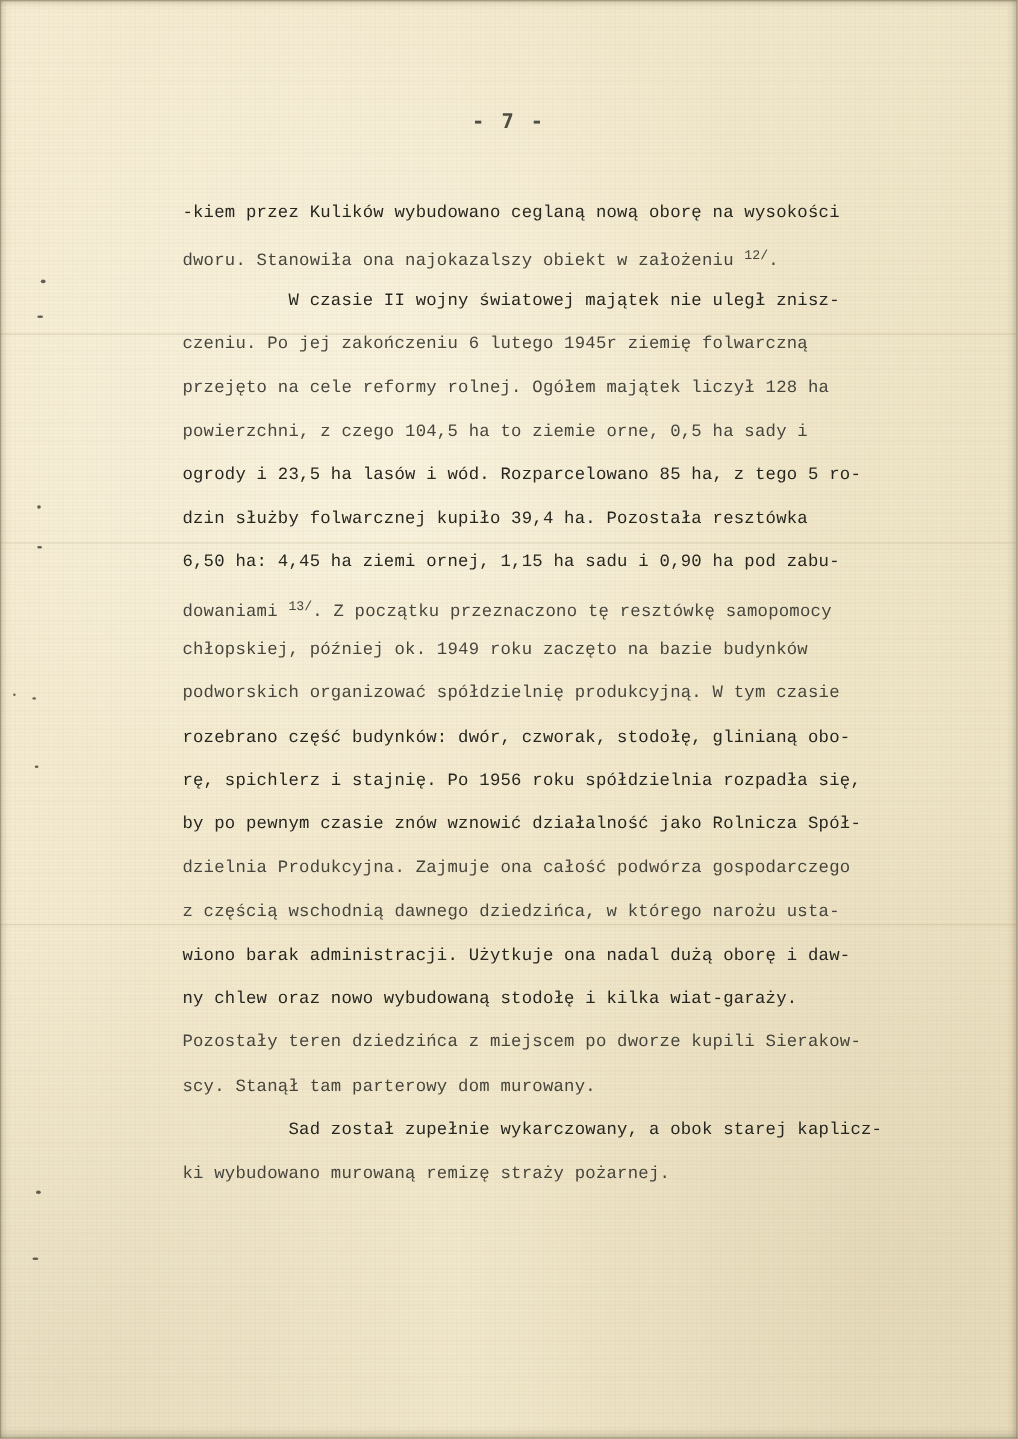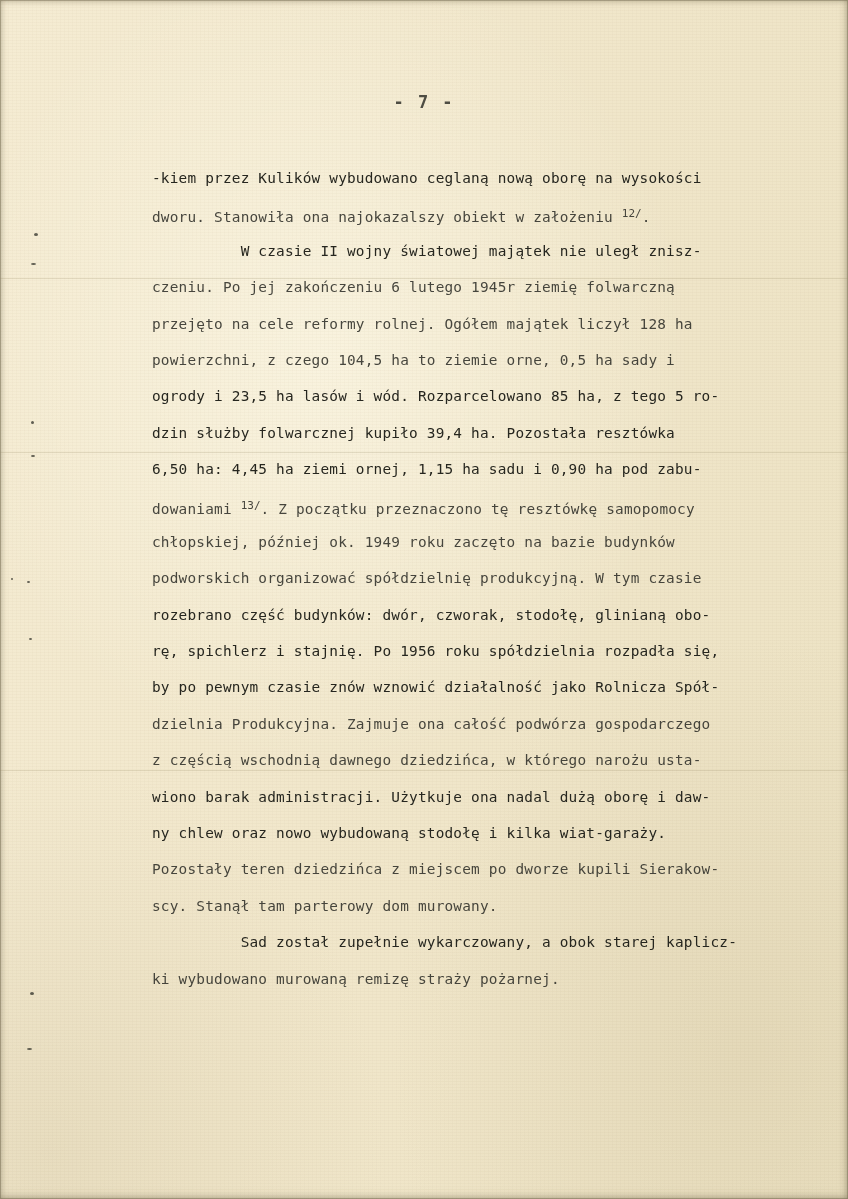--- a/index.html
+++ b/index.html
@@ -82,20 +82,21 @@
     font-size: 14.4px;
     line-height: 36.4px;
     color: #2f2f29;
     letter-spacing: 0.2px;
     white-space: pre;
   }
 
   .line {
     height: 36.4px;
     opacity: 0.88;
+    font-family: Liberation Mono, monospace;
   }
 
   
   .line.dark { opacity: 1; color: #26261f; }
 
   .sup {
     font-size: 11px;
     vertical-align: 5px;
     letter-spacing: 0;
   }

